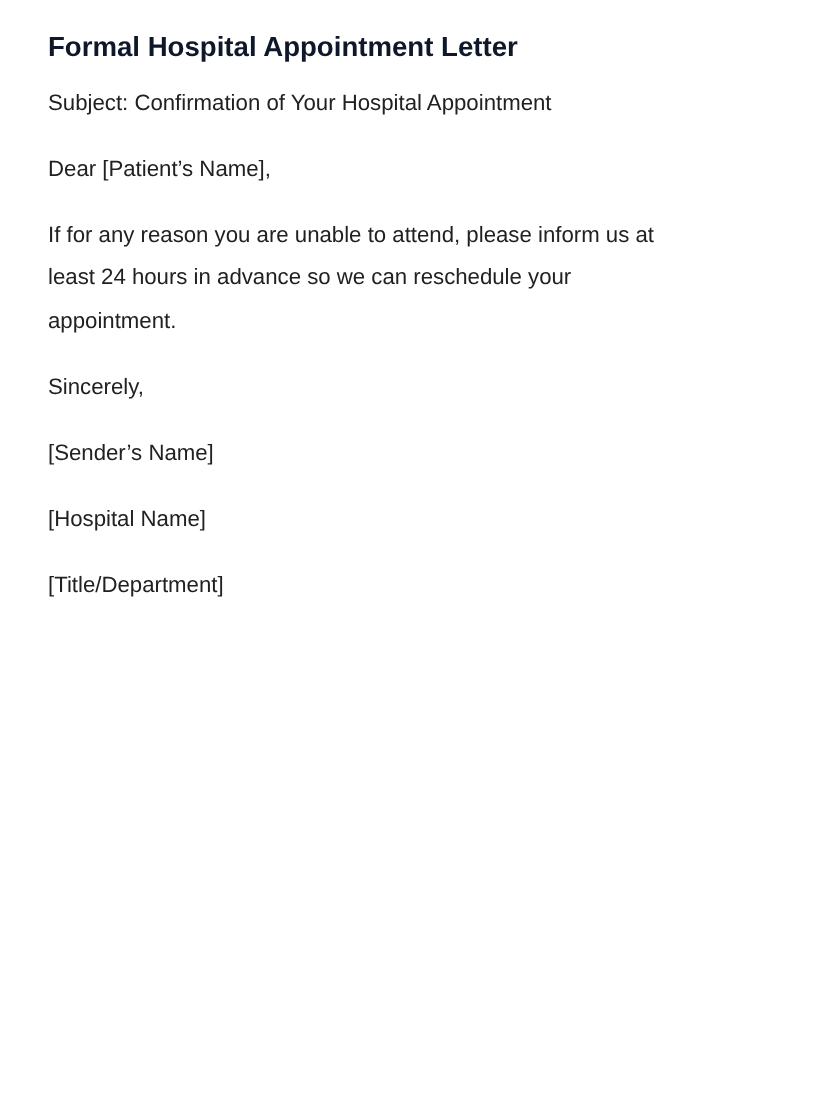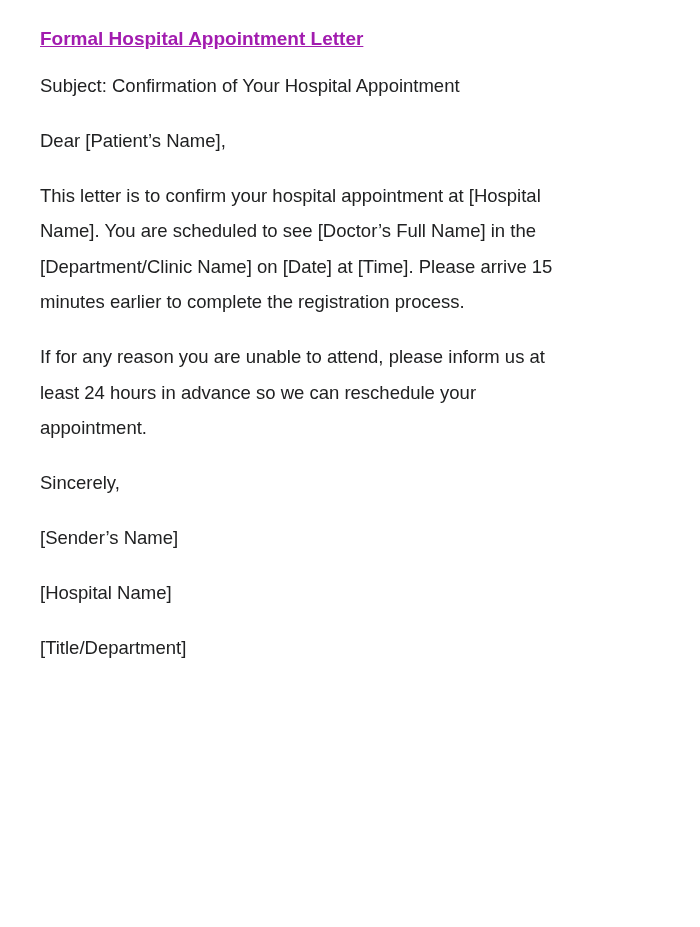--- a/index.html
+++ b/index.html
@@ -14,46 +14,41 @@
     box-sizing: border-box;
     padding: 24px 24px 0 40px;
     background: #ffffff;
     color: #202122;
     font-family: "Liberation Sans", sans-serif;
     font-size: 18.5px;
     line-height: 35.4px;
     -webkit-font-smoothing: antialiased;
   }
   .page h1 {
-    font-size: 19px;
+    font-size: 23px;
     line-height: 30px;
     font-weight: 700;
-    color: #a21caf;
+    color: #0f172a;
     margin: 0 0 14px 0;
-    text-decoration: underline;
   }
   .page p {
     margin: 0 0 19.6px 0;
     white-space: pre-line;
   }
 </style>
 </head>
 <body>
 
 <div class="page">
   <h1>Formal Hospital Appointment Letter</h1>
 
   <p>Subject: Confirmation of Your Hospital Appointment</p>
 
   <p>Dear [Patient’s Name],</p>
 
-  <p>This letter is to confirm your hospital appointment at [Hospital
-Name]. You are scheduled to see [Doctor’s Full Name] in the
-[Department/Clinic Name] on [Date] at [Time]. Please arrive 15
-minutes earlier to complete the registration process.</p>
 
 
   <p>If for any reason you are unable to attend, please inform us at
 least 24 hours in advance so we can reschedule your
 appointment.</p>
 
 
   <p>Sincerely,</p>
 
   <p>[Sender’s Name]</p>

